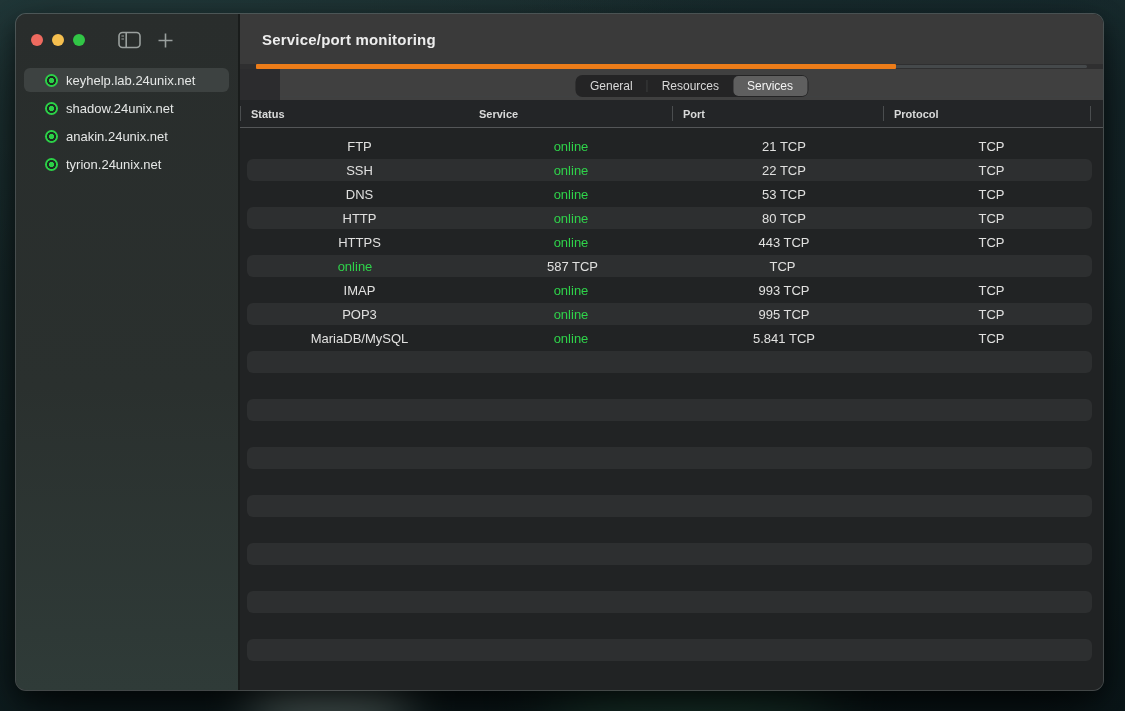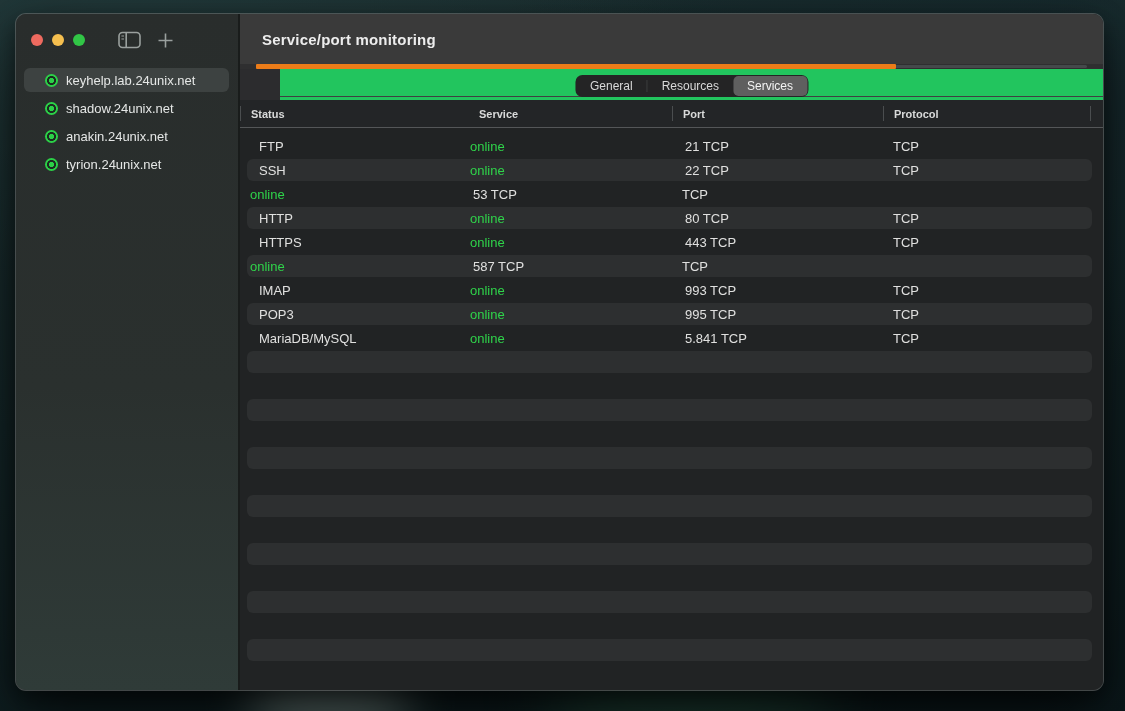--- a/index.html
+++ b/index.html
@@ -60,21 +60,21 @@
   
   .main { flex:1; display:flex; flex-direction:column; background:#2c2c2e; min-width:0; }
 
   .toolbar { height:50px; flex:none; background:#3a3a3a; display:flex; align-items:center; padding-left:22px; }
   .toolbar-title { font-size:15px; font-weight:700; color:#ededed; letter-spacing:.2px; }
 
   .progress-row { height:5px; flex:none; background:#2f2f30; position:relative; }
   .progress-track { position:absolute; left:16px; top:1px; width:831px; height:3px; background:#45494b; border-radius:2px; }
   .progress-fill { position:absolute; left:0; top:-1px; height:5px; width:77%; background:var(--accent-orange); border-radius:1px; }
 
-  .tabzone { height:31px; flex:none; position:relative; background:#22c55e;margin-left:40px; }
+  .tabzone { height:31px; flex:none; position:relative; background:#404040;margin-left:40px; }
   .tabzone::before { content:""; position:absolute; left:0; right:0; top:27px; height:1px; background:#3f4142; }
   .seg {
     position:absolute; left:50%; transform:translateX(-50%); top:6px; height:22px;
     background:#242425; border-radius:7px; display:flex; align-items:center; padding:0 1px; z-index:1;
   }
   .seg-item {
     height:20px; padding:0 14px; display:flex; align-items:center;
     font-size:12px; color:#d9d9d9; border-radius:5px; white-space:nowrap; cursor:default;
   }
   .seg-item.selected { background:#5f5f5f; color:#f3f3f3; }
@@ -92,21 +92,21 @@
   }
   .th.first { padding-left:19px; }
   .th.tick::before, .th-filler::before {
     content:""; position:absolute; left:0; top:6px; bottom:6px; width:1px; background:#4a4d4f;
   }
   .th-filler { position:relative; }
 
   .tbody { flex:1; padding-top:6px; overflow:hidden; }
   .row {
     height:24px; display:grid; grid-template-columns:220px 212px 211px 207px 1fr;
-    align-items:center; position:relative;
+    align-items:center; position:relative;text-align:center;
   }
   .row.alt::before {
     content:""; position:absolute; left:7px; right:11px; top:1px; bottom:1.5px;
     background:#2d2f30; border-radius:6px;
   }
   .cell { position:relative; font-size:13px; color:#e0e0df; padding-left:11px; white-space:nowrap; z-index:1; }
   .cell.service  { padding-left:19px; }
   .cell.status   { padding-left:10px; color:var(--online-green); }
   .cell.port     { padding-left:13px; }
   .cell.protocol { padding-left:10px; }
@@ -197,20 +197,21 @@
             <div class="cell port">21 TCP</div>
             <div class="cell protocol">TCP</div>
           </div>
           <div class="row alt">
             <div class="cell service">SSH</div>
             <div class="cell status">online</div>
             <div class="cell port">22 TCP</div>
             <div class="cell protocol">TCP</div>
           </div>
           <div class="row">
+            <div class="cell service">DNS</div>
             <div class="cell status">online</div>
             <div class="cell port">53 TCP</div>
             <div class="cell protocol">TCP</div>
           </div>
           <div class="row alt">
             <div class="cell service">HTTP</div>
             <div class="cell status">online</div>
             <div class="cell port">80 TCP</div>
             <div class="cell protocol">TCP</div>
           </div>

